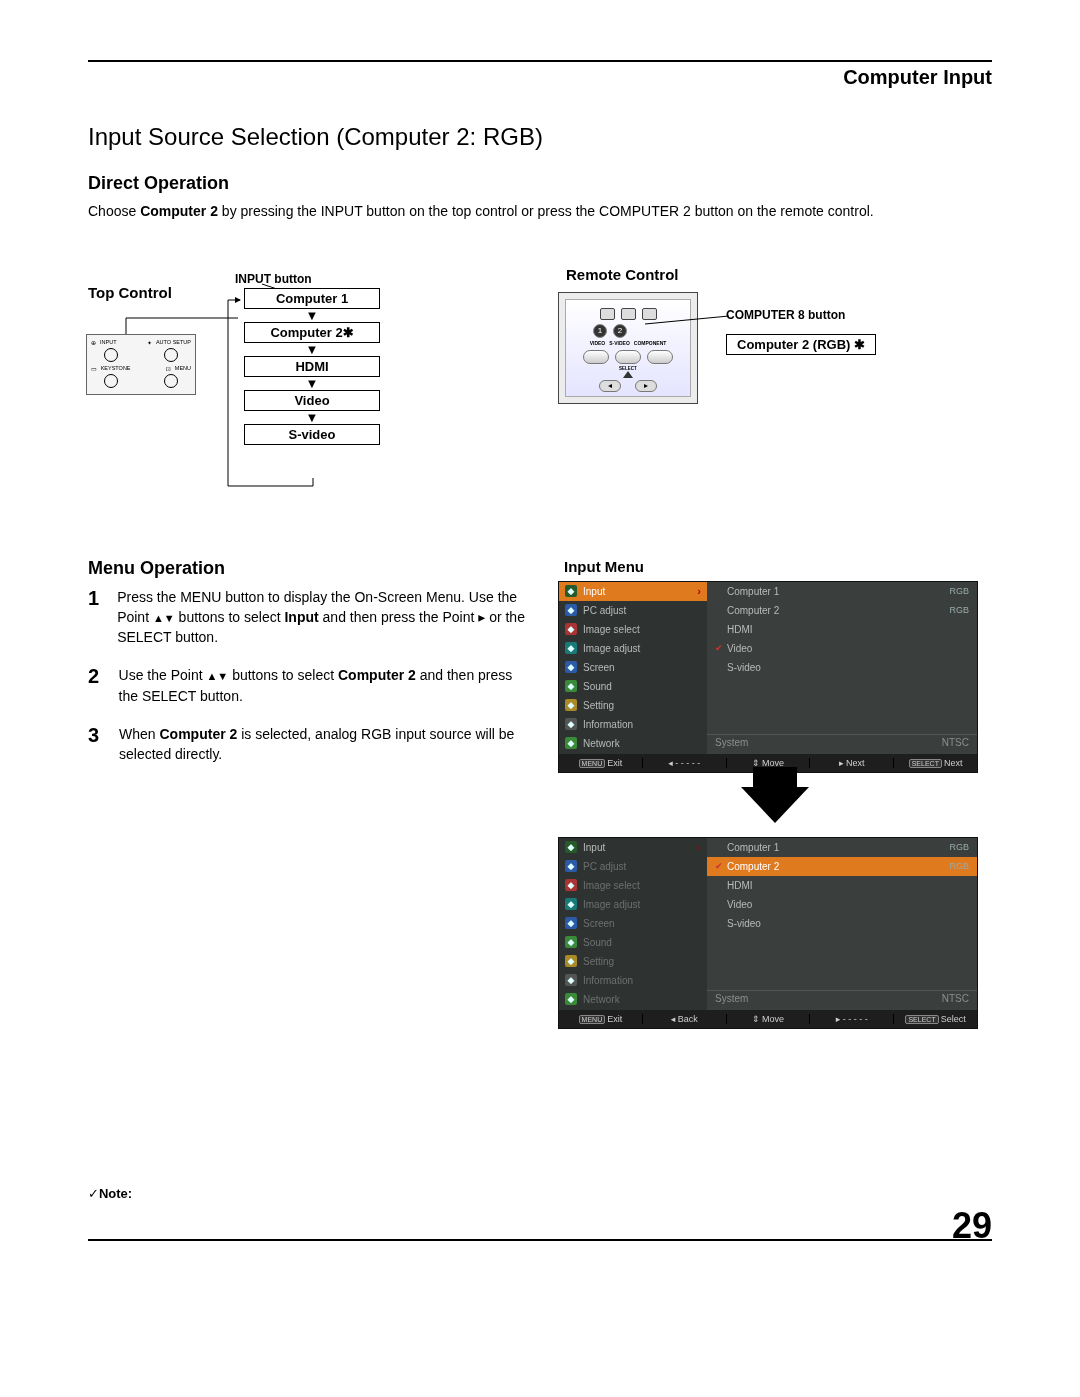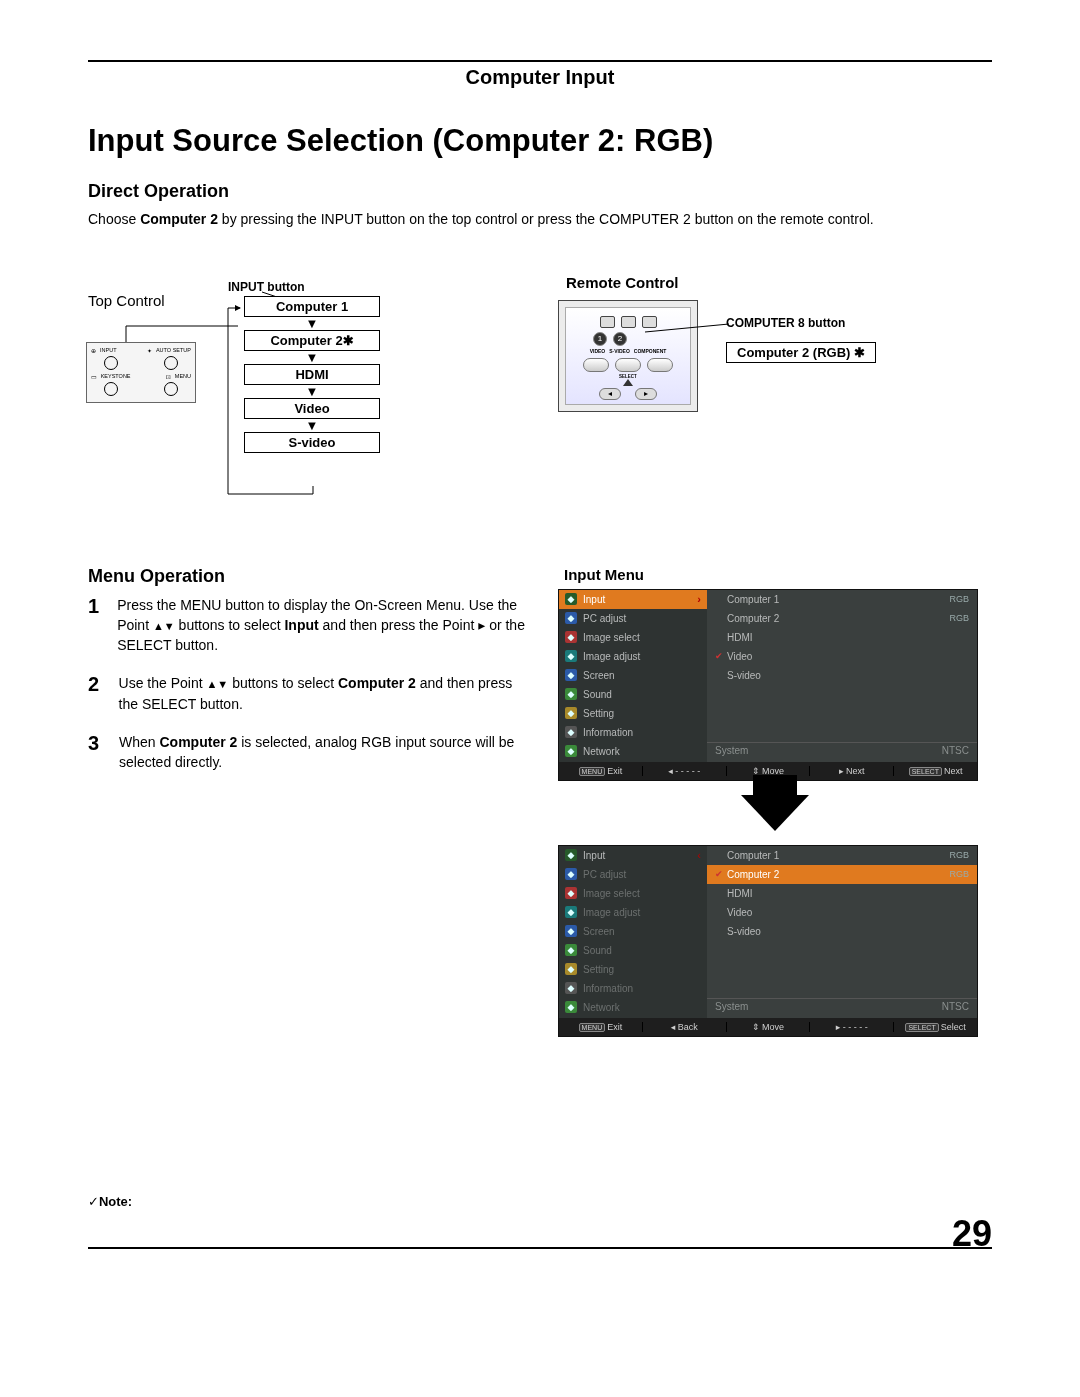--- a/index.html
+++ b/index.html
@@ -1,31 +1,31 @@
 <!DOCTYPE html>
 <html><head>
 <meta charset="utf-8">
 <style>
   * { box-sizing: border-box; margin: 0; padding: 0; }
   body { font-family: Arial, Helvetica, sans-serif; background: #fff; width: 1080px; }
   .page { padding: 60px 88px 40px 88px; position: relative; }
   .hdr-line { border-top: 2px solid #000; margin-bottom: 2px; }
-  .hdr-bar { display: flex; justify-content: center; font-weight: bold; font-size: 20px; padding: 2px 0 8px 0; }
-  h1 { font-size: 31px; font-weight: bold; margin: 26px 0 22px 0; }
+  .hdr-bar { display: flex; justify-content: flex-end; font-weight: bold; font-size: 20px; padding: 2px 0 8px 0; }
+  h1 { font-size: 24px; font-weight: normal; margin: 26px 0 22px 0; }
   h2 { font-size: 18px; font-weight: bold; margin: 0 0 8px 0; }
   h3 { font-size: 15px; font-weight: bold; margin-left: 8px; }
   .intro { font-size: 14px; line-height: 1.4; margin-bottom: 50px; }
   .two-col { display: flex; gap: 30px; }
   .col { flex: 1; min-width: 0; }
   .col-wide { flex: 0 0 440px; }
 
   
   .tc-wrap { position: relative; height: 230px; }
-  .tc-title { position: absolute; top: 12px; left: 0; font-size: 15px; font-weight: normal; }
-  .input-lbl { position: absolute; top: 0; left: 140px; font-size: 12px; font-weight: bold; }
+  .tc-title { position: absolute; top: 12px; left: 0; font-size: 15px; font-weight: bold; }
+  .input-lbl { position: absolute; top: 0; left: 147px; font-size: 12px; font-weight: bold; }
   .panel { position: absolute; top: 62px; left: -2px; width: 110px; border: 1px solid #666; background: #f5f5f5; padding: 3px 4px 6px 4px; font-size: 6.5px; line-height: 1; }
   .panel-row { display: flex; align-items: center; gap: 4px; margin-top: 2px; white-space: nowrap; }
   .plabel { font-size: 5.5px; }
   .psym { font-size: 6px; }
   .circ { width: 14px; height: 14px; border: 1.2px solid #000; border-radius: 50%; display: inline-block; }
   .flow { position: absolute; top: 16px; left: 156px; display: flex; flex-direction: column; align-items: center; }
   .fbox { border: 1px solid #000; padding: 2px 22px; font-size: 13px; font-weight: bold; background: #fff; min-width: 136px; text-align: center; }
   .farrow { font-size: 13px; line-height: 1; margin: 0; }
   svg.connector { position: absolute; top: 0; left: 0; width: 100%; height: 100%; pointer-events: none; }
 

